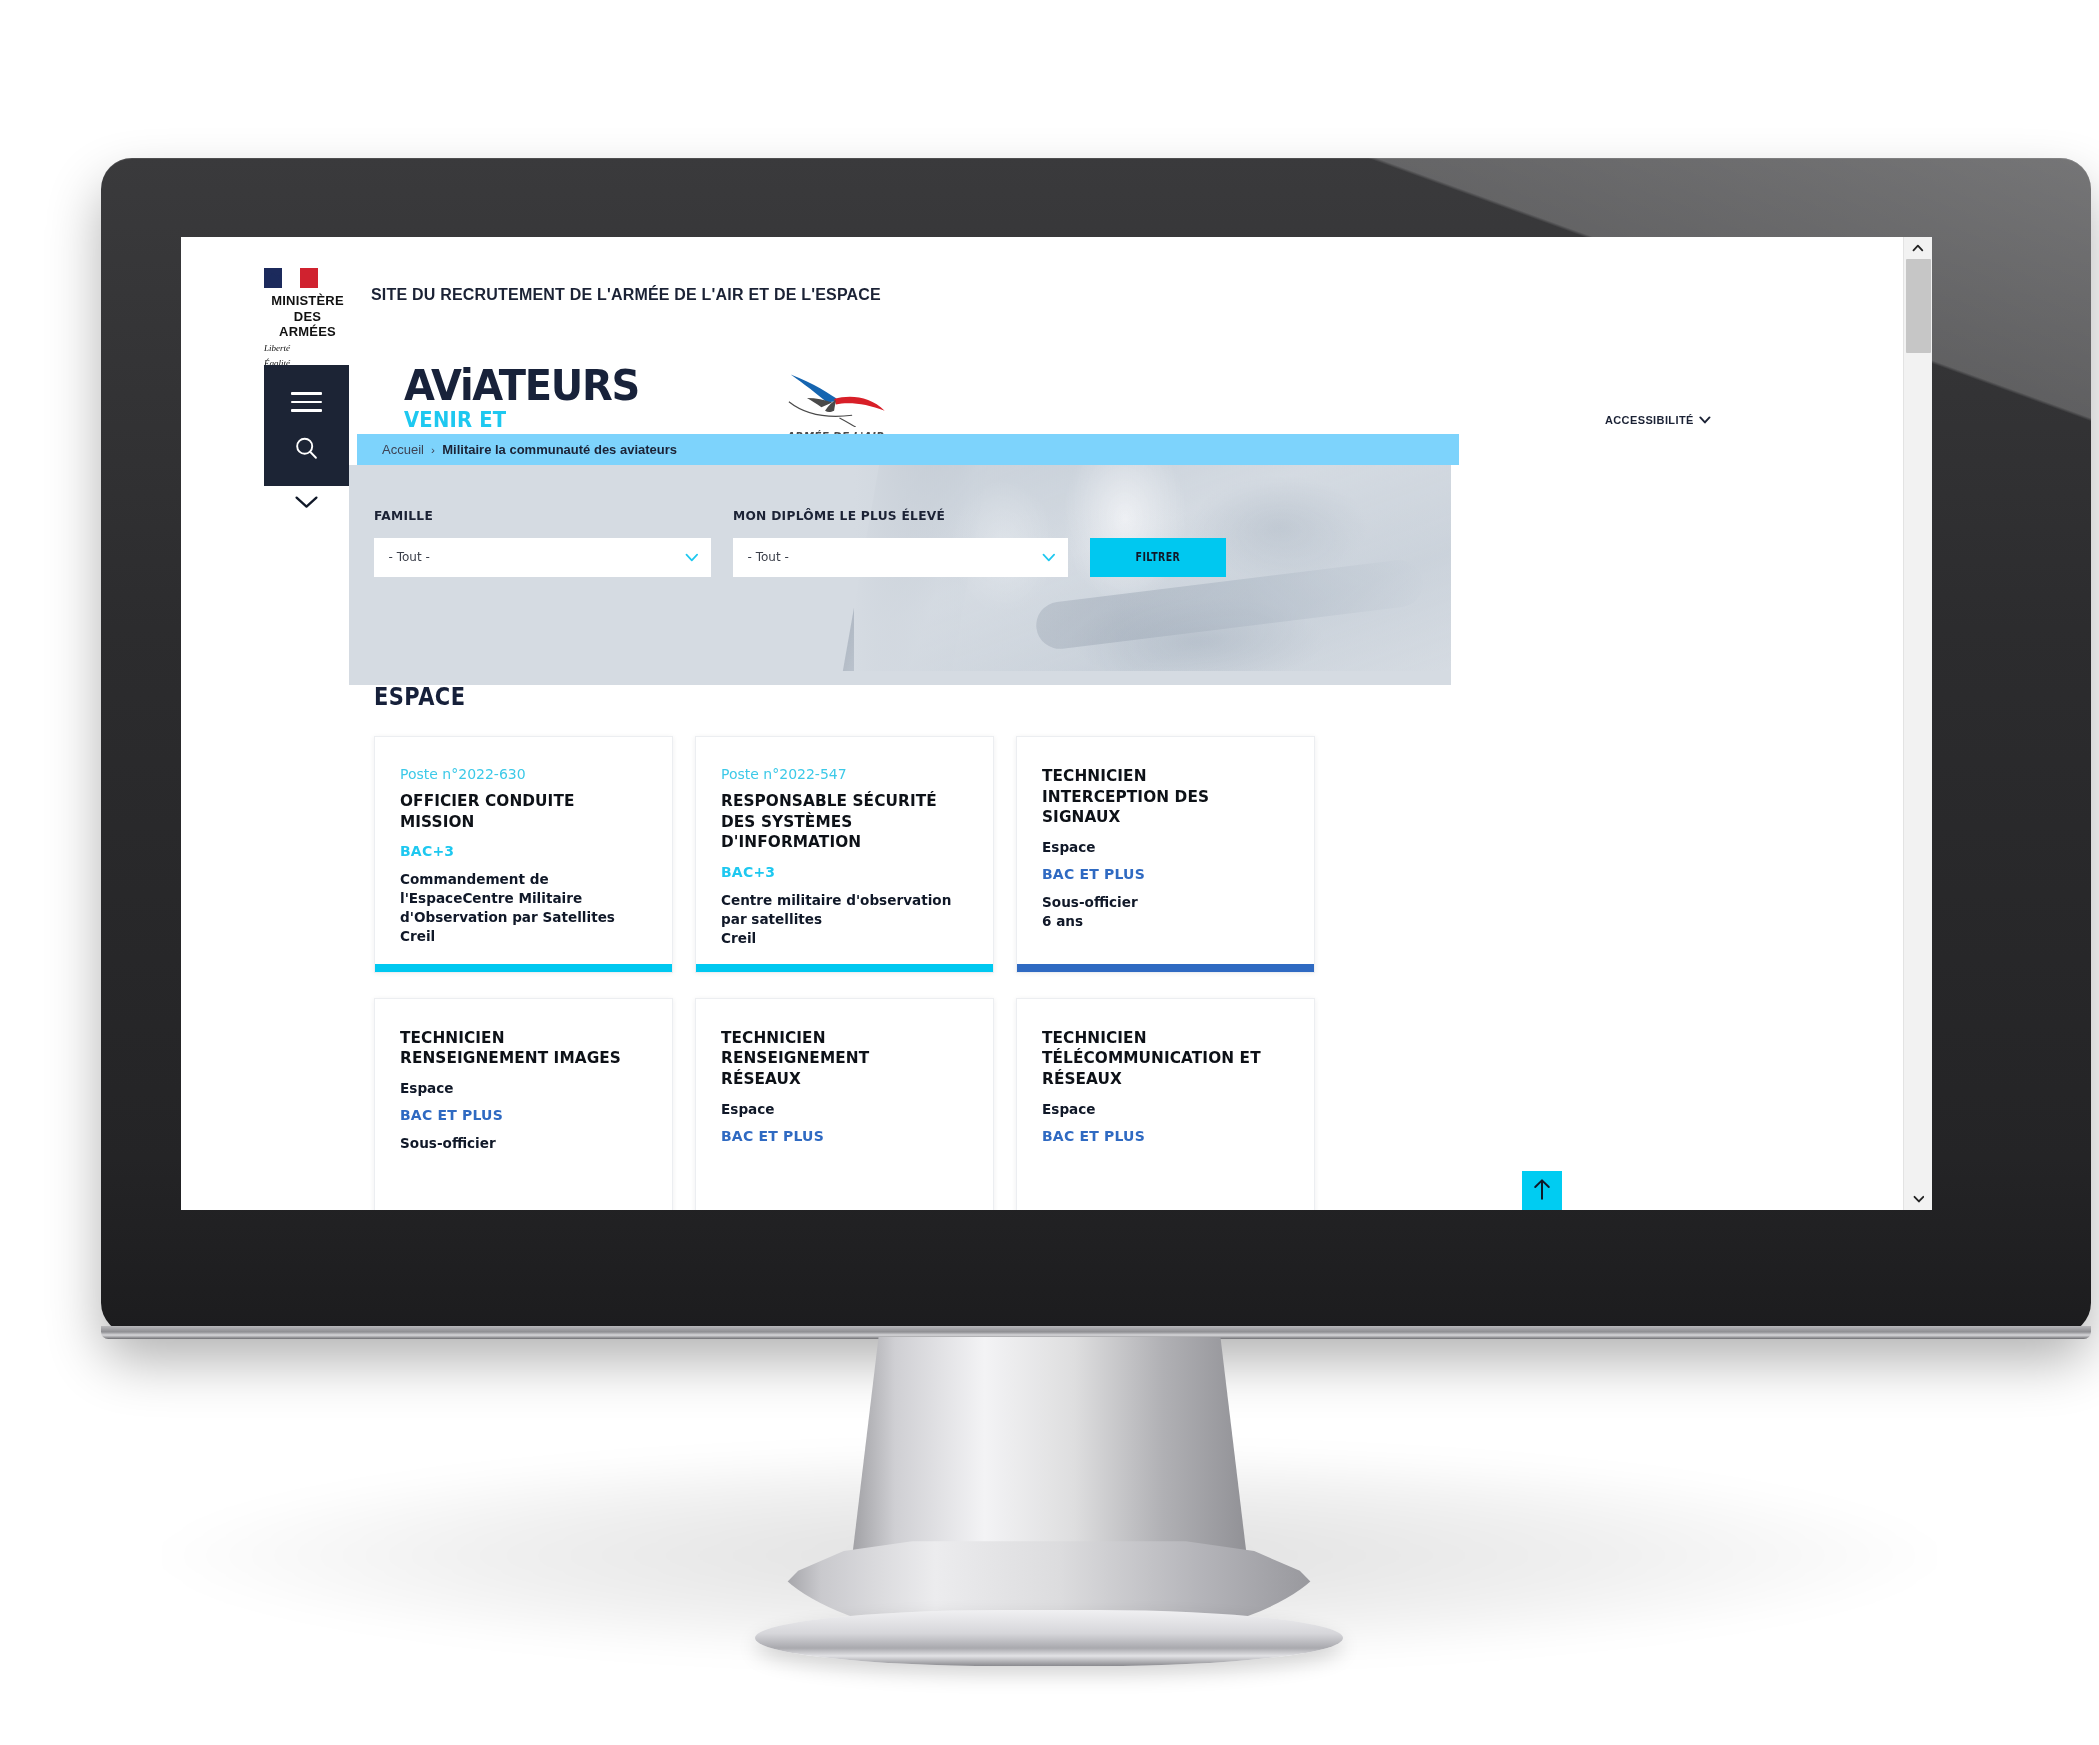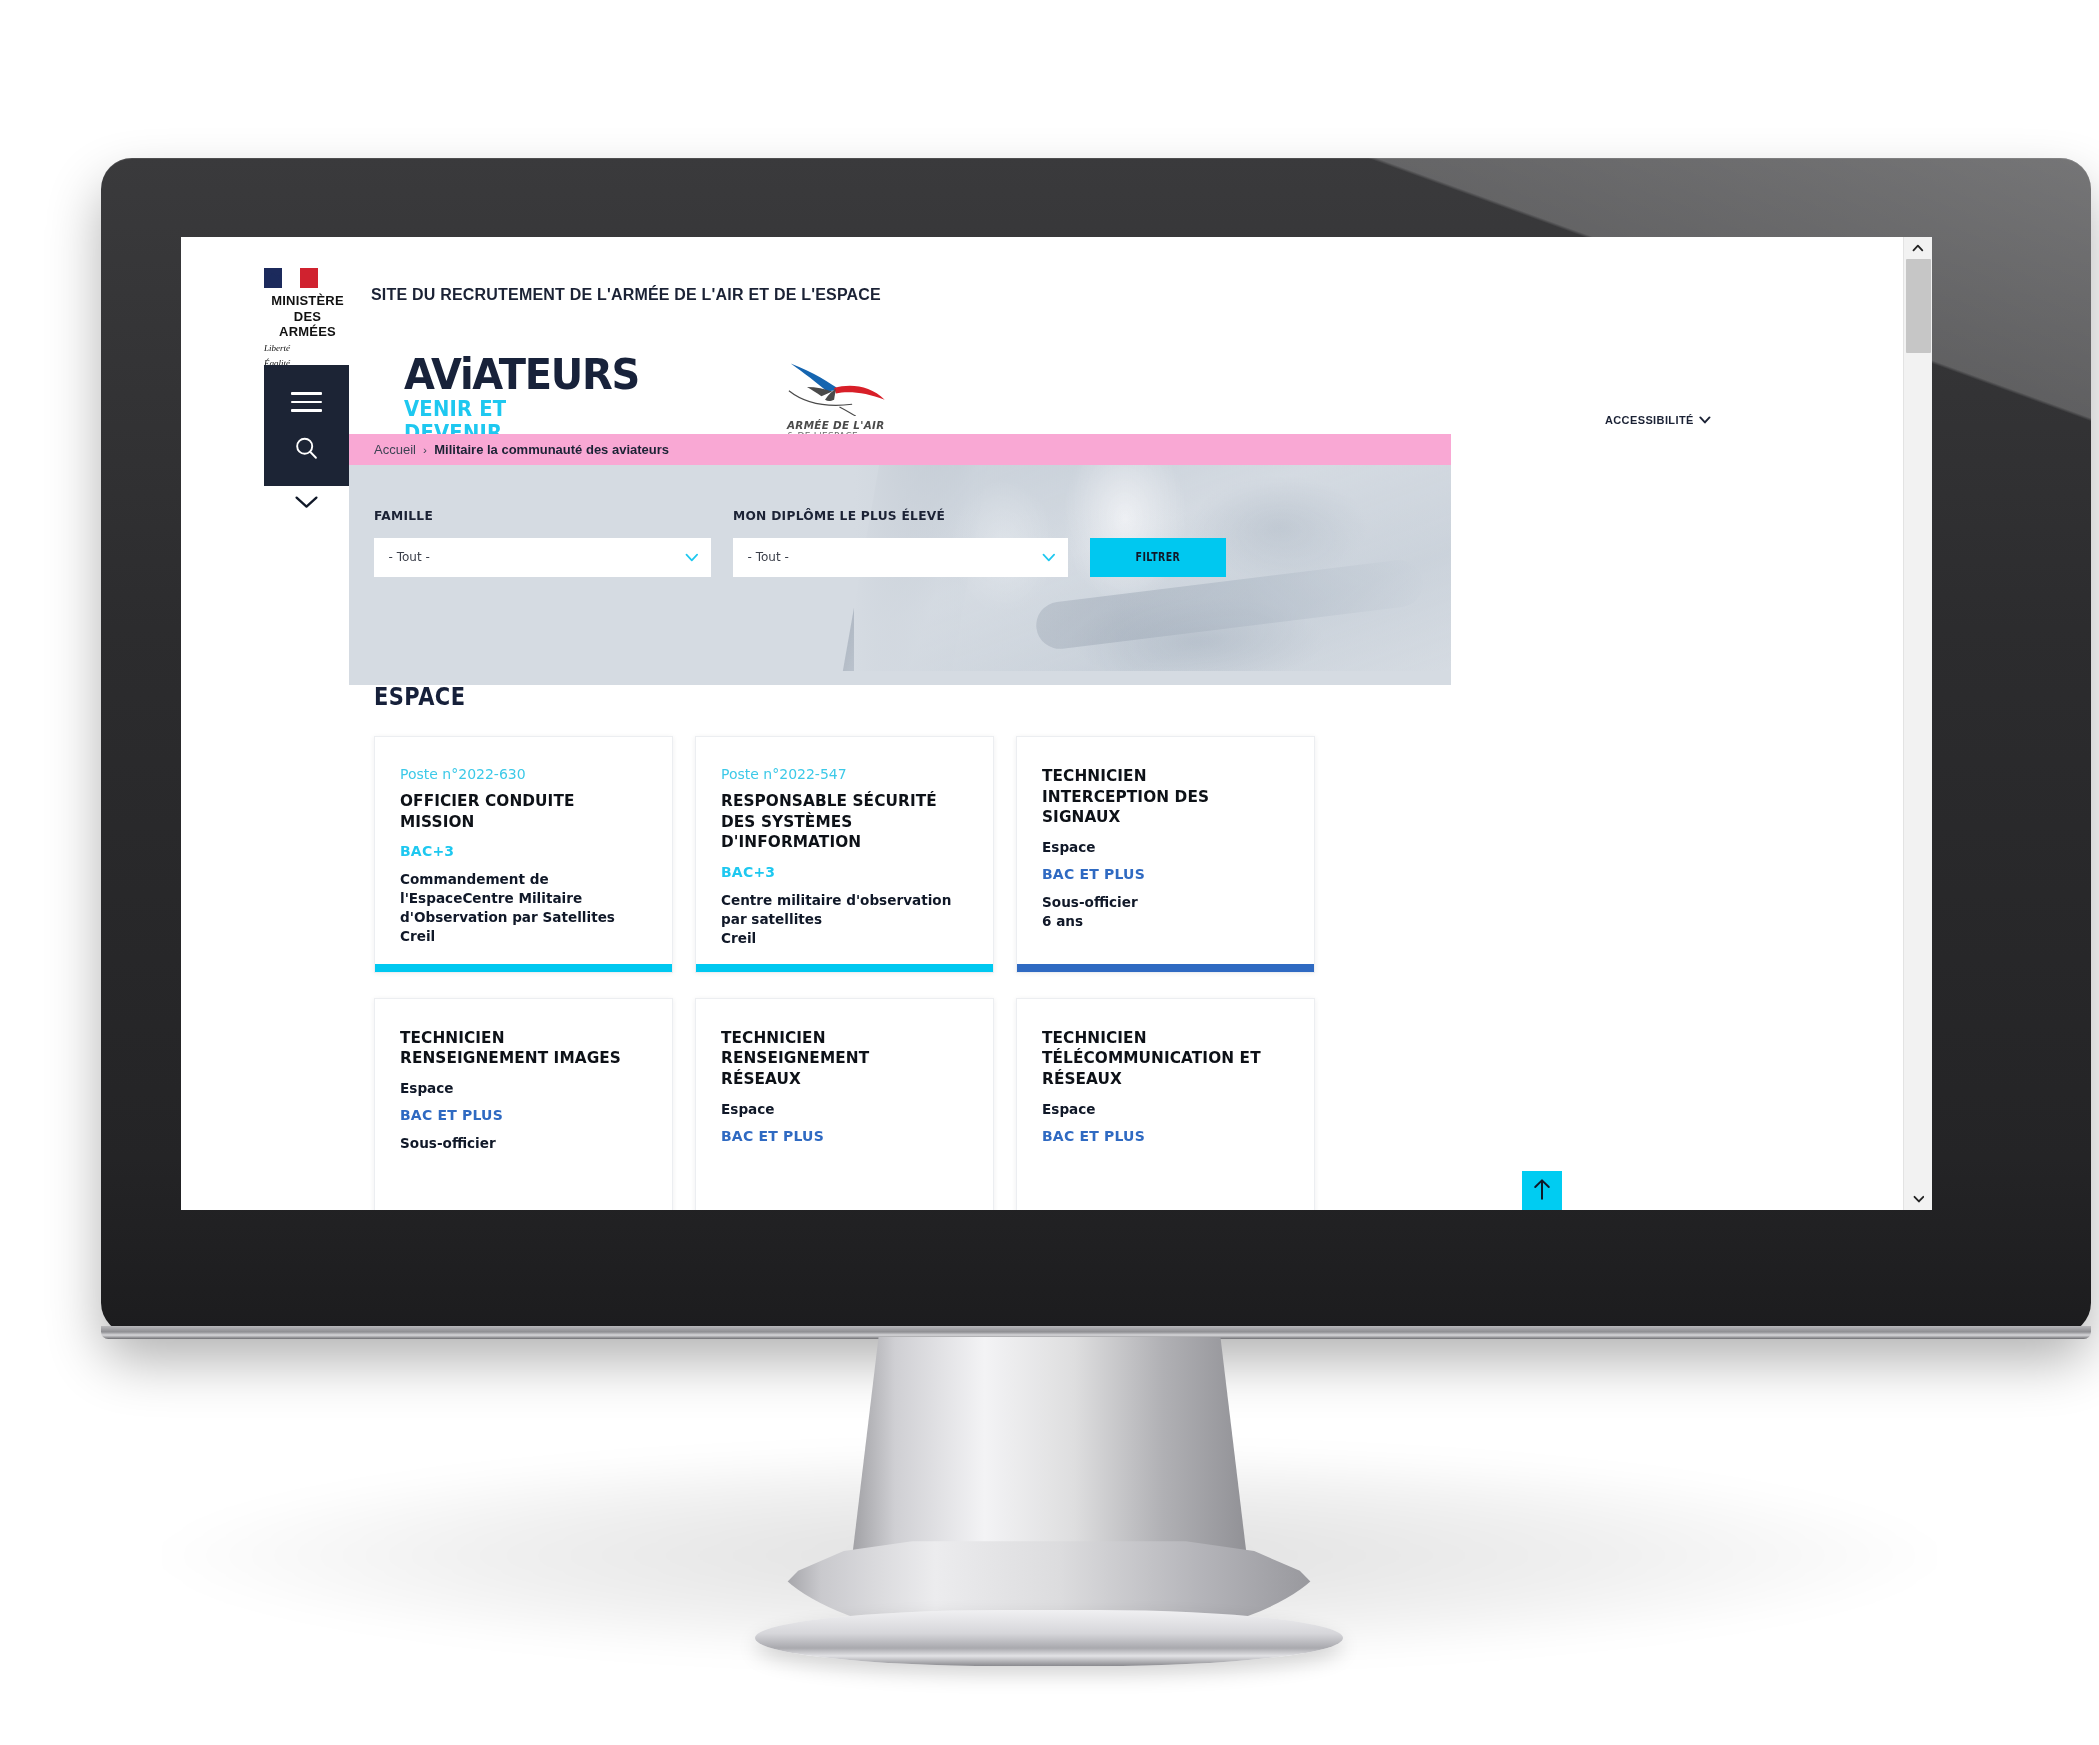--- a/index.html
+++ b/index.html
@@ -117,21 +117,21 @@
   #burger { margin-top: 27px; width: 31px; height: 20px; display:flex; flex-direction:column; justify-content:space-between; }
   #burger span { display:block; height: 2.7px; background:#fff; border-radius:0.9px; }
   #search-icon-wrap { margin-top: 22px; }
   #chevron-tab {
     position: absolute; left: 83px; top: 250px;
     width: 85px; height: 34px; background:#fff;
     display:flex; align-items:center; justify-content:center;
   }
 
   
-  #brand-row { position: absolute; left: 223px; top: 118px; display: flex; align-items: flex-start; }
+  #brand-row { position: absolute; left: 223px; top: 129px; display: flex; align-items: flex-start; }
   #aviateurs-block { width: 208px; }
   #aviateurs {
     font-family: "DejaVu Sans", sans-serif;
     font-weight: 700; font-size: 43px; letter-spacing: -1.4px;
     color:#18223a; line-height: .92;
     transform: scaleX(0.93); transform-origin: left center;
   }
   #baseline {
     font-family: "DejaVu Sans", sans-serif;
     font-weight: 700; font-size: 20.4px; letter-spacing: 0.2px;
@@ -144,23 +144,23 @@
 
   
   #accessibility {
     position:absolute; right: 192px; top: 177px;
     display:flex; align-items:center; gap:5.4px;
     font-size: 11px; font-weight:700; letter-spacing:0.4px; color:#1b2235;
   }
 
   
   #breadcrumb {
-    position:absolute; left: 168px; top: 197px;
+    position:absolute; left: 176px; top: 197px;
     width: 1102px; height: 31px;
-    background:#f9a8d4;
+    background:#7dd3fc;
     display:flex; align-items:center; padding-left: 25px;
     font-size: 13px; color:#3d4354;
   }
   #breadcrumb .sep { margin: 0 7.2px; color:#3d4354; font-size:11.8px; }
   #breadcrumb .current { font-weight: 700; color:#1b2235; }
 
   
   #hero {
     position:absolute; left: 168px; top: 228px;
     width: 1102px; height: 220px;

